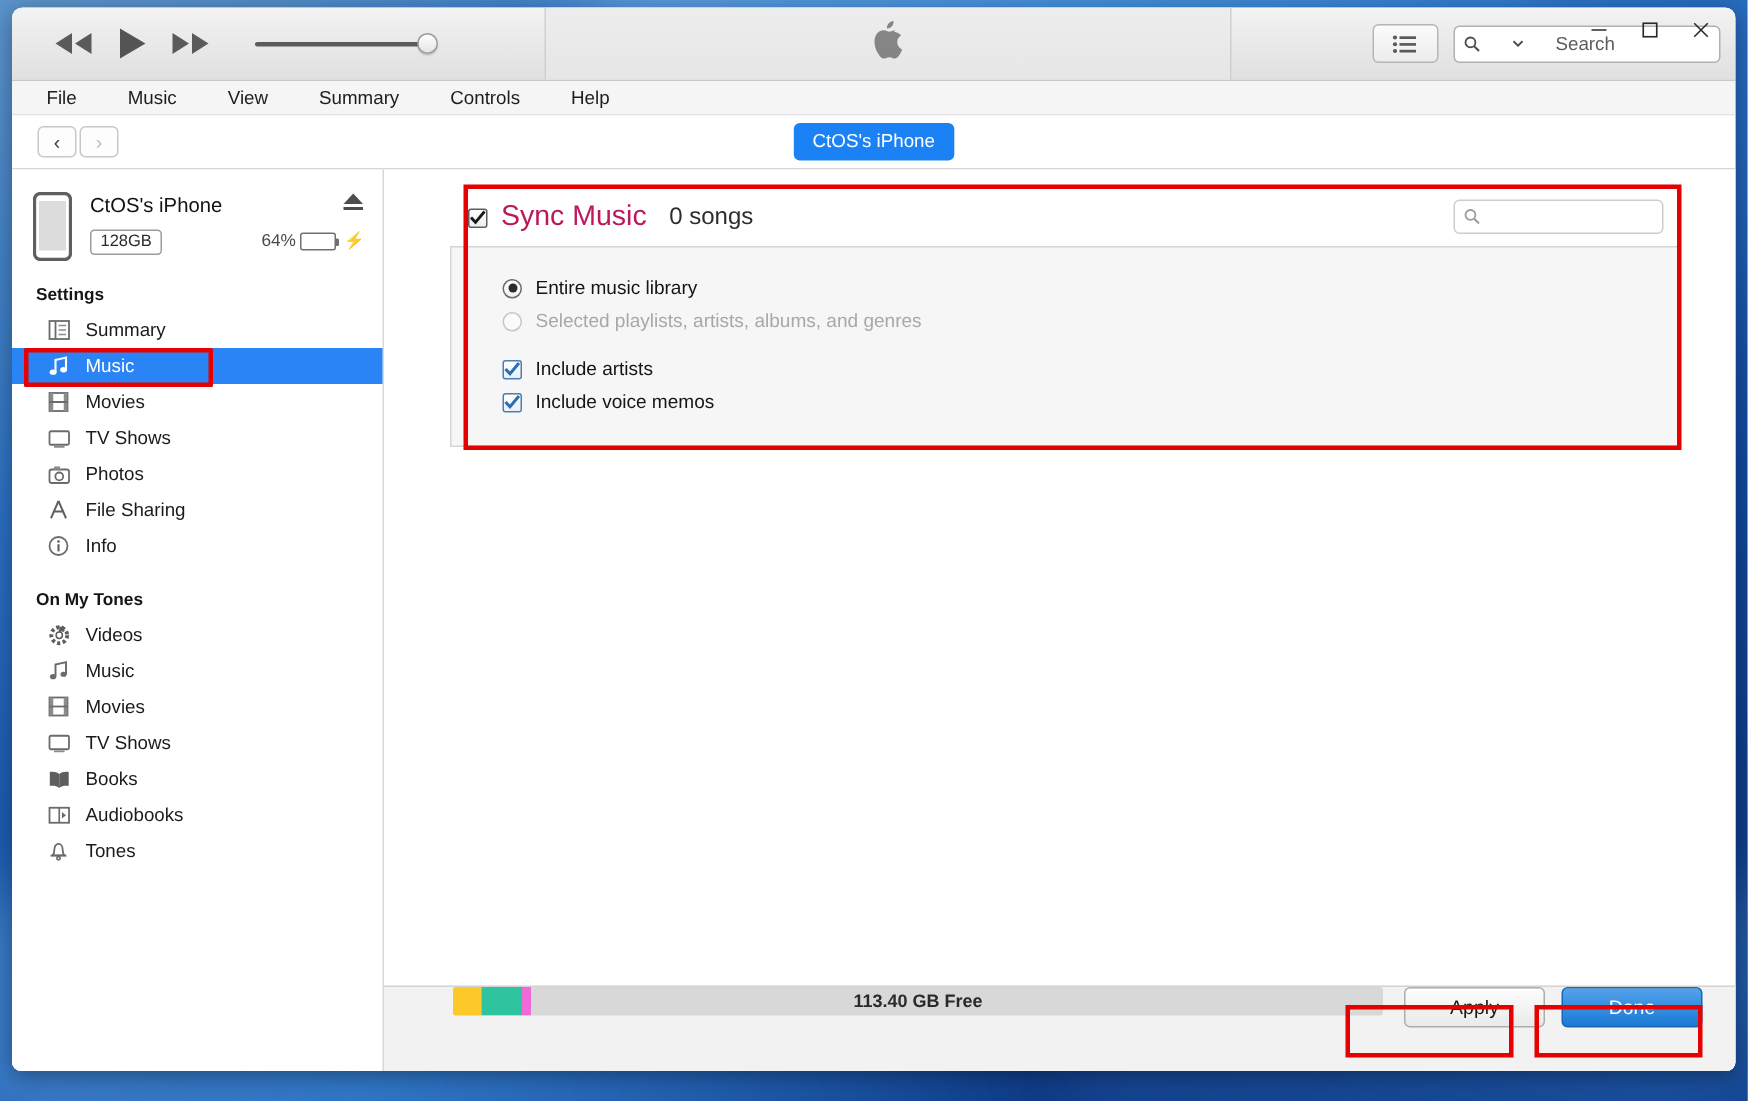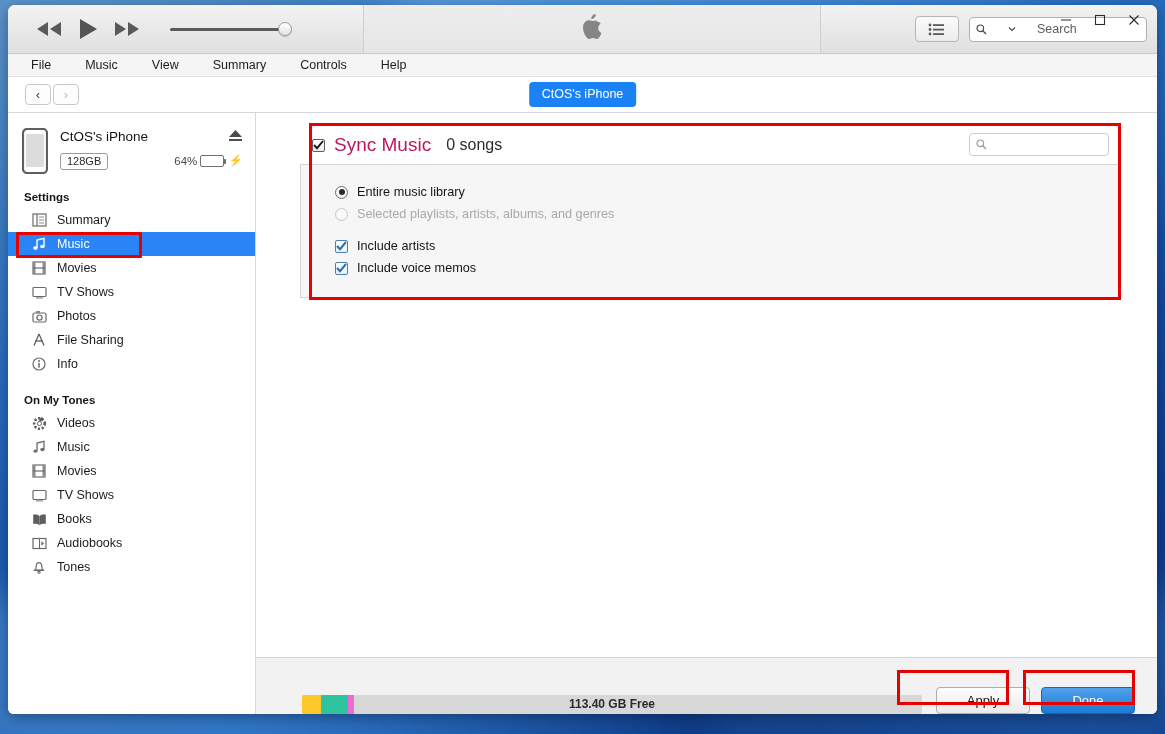--- a/index.html
+++ b/index.html
@@ -344,21 +344,21 @@
     width: 812px; height: 177px;
     border: 3px solid #e60000;
     pointer-events: none;
   }
 
   
   .bottombar {
     height: 57px;
     background: #f2f2f2;
     border-top: 1px solid #d4d4d4;
-    display: flex; align-items: flex-end;
+    display: flex; align-items: flex-start;
     padding: 0 14px 0 46px;
     gap: 14px;
     flex: 0 0 auto;
     position: relative;
   }
   .capacity {
     flex: 1 1 auto;
     height: 19px;
     background: #d8d8d8;
     border-radius: 2px;

